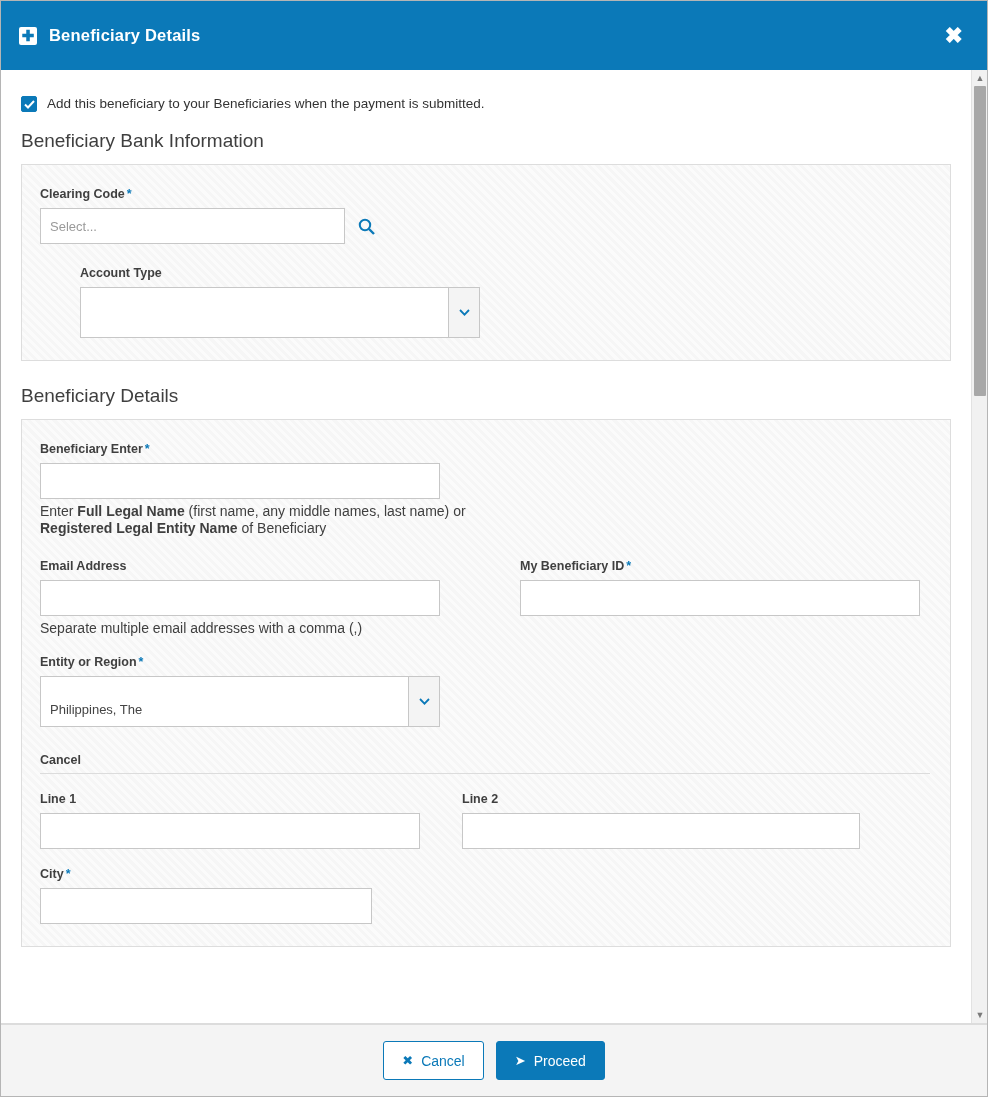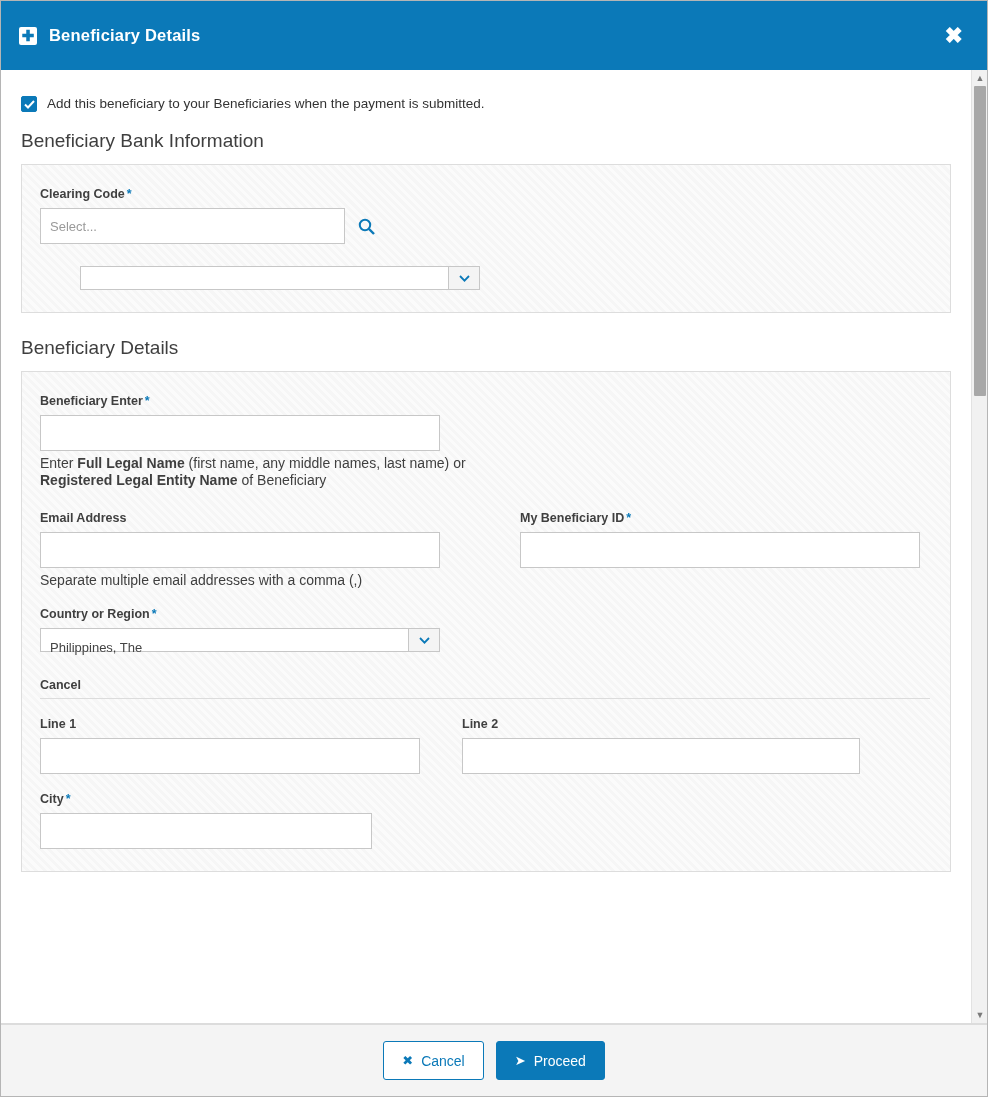--- a/index.html
+++ b/index.html
@@ -159,21 +159,21 @@
   .inline { display: flex; align-items: center; }
   .search-icon {
     margin-left: 13px;
     color: #0b79b8;
     cursor: pointer;
     display: inline-flex;
   }
   
   .select {
     position: relative;
-    height: 24px;
+    height: 51px;
     border: 1px solid #c7c7c7;
     background: #ffffff;
     display: flex;
     align-items: center;
     padding: 15px 40px 0 9px;
     font-size: 13px;
     color: #444;
     cursor: pointer;
   }
   .select .caret {
@@ -276,20 +276,23 @@
           <span class="search-icon">
             <svg width="17" height="17" viewBox="0 0 17 17" aria-hidden="true">
               <circle cx="7" cy="7" r="5.2" fill="none" stroke="#0b79b8" stroke-width="2"></circle>
               <line x1="11" y1="11" x2="16" y2="16" stroke="#0b79b8" stroke-width="2.4"></line>
             </svg>
           </span>
         </div>
 
         <div class="row mt22">
           <div class="col-right">
+            <label class="field-label">
+              <span>Account Type</span><span class="req"></span>
+            </label>
             <div class="select" style="width:400px;">
               <span></span>
               <span class="caret">
                 <svg width="11" height="7" viewBox="0 0 11 7" aria-hidden="true">
                     <path d="M1 1 L5.5 5.6 L10 1" fill="none" stroke="#0b79b8" stroke-width="1.8"></path>
                   </svg>
               </span>
             </div>
           </div>
         </div>
@@ -318,21 +321,21 @@
           <div class="col-right">
             <label class="field-label">
               <span>My Beneficiary ID</span><span class="req">*</span>
             </label>
             <input type="text" style="width: 400px;" placeholder="">
           </div>
         </div>
 
         <div class="mt18">
           <label class="field-label">
-            <span>Country or Region</span><span class="req">*</span>
+            <span>Entity or Region</span><span class="req">*</span>
           </label>
           <div class="select" style="width:400px;">
             <span>Philippines, The</span>
             <span class="caret">
               <svg width="11" height="7" viewBox="0 0 11 7" aria-hidden="true">
                   <path d="M1 1 L5.5 5.6 L10 1" fill="none" stroke="#0b79b8" stroke-width="1.8"></path>
                 </svg>
             </span>
           </div>
         </div>

